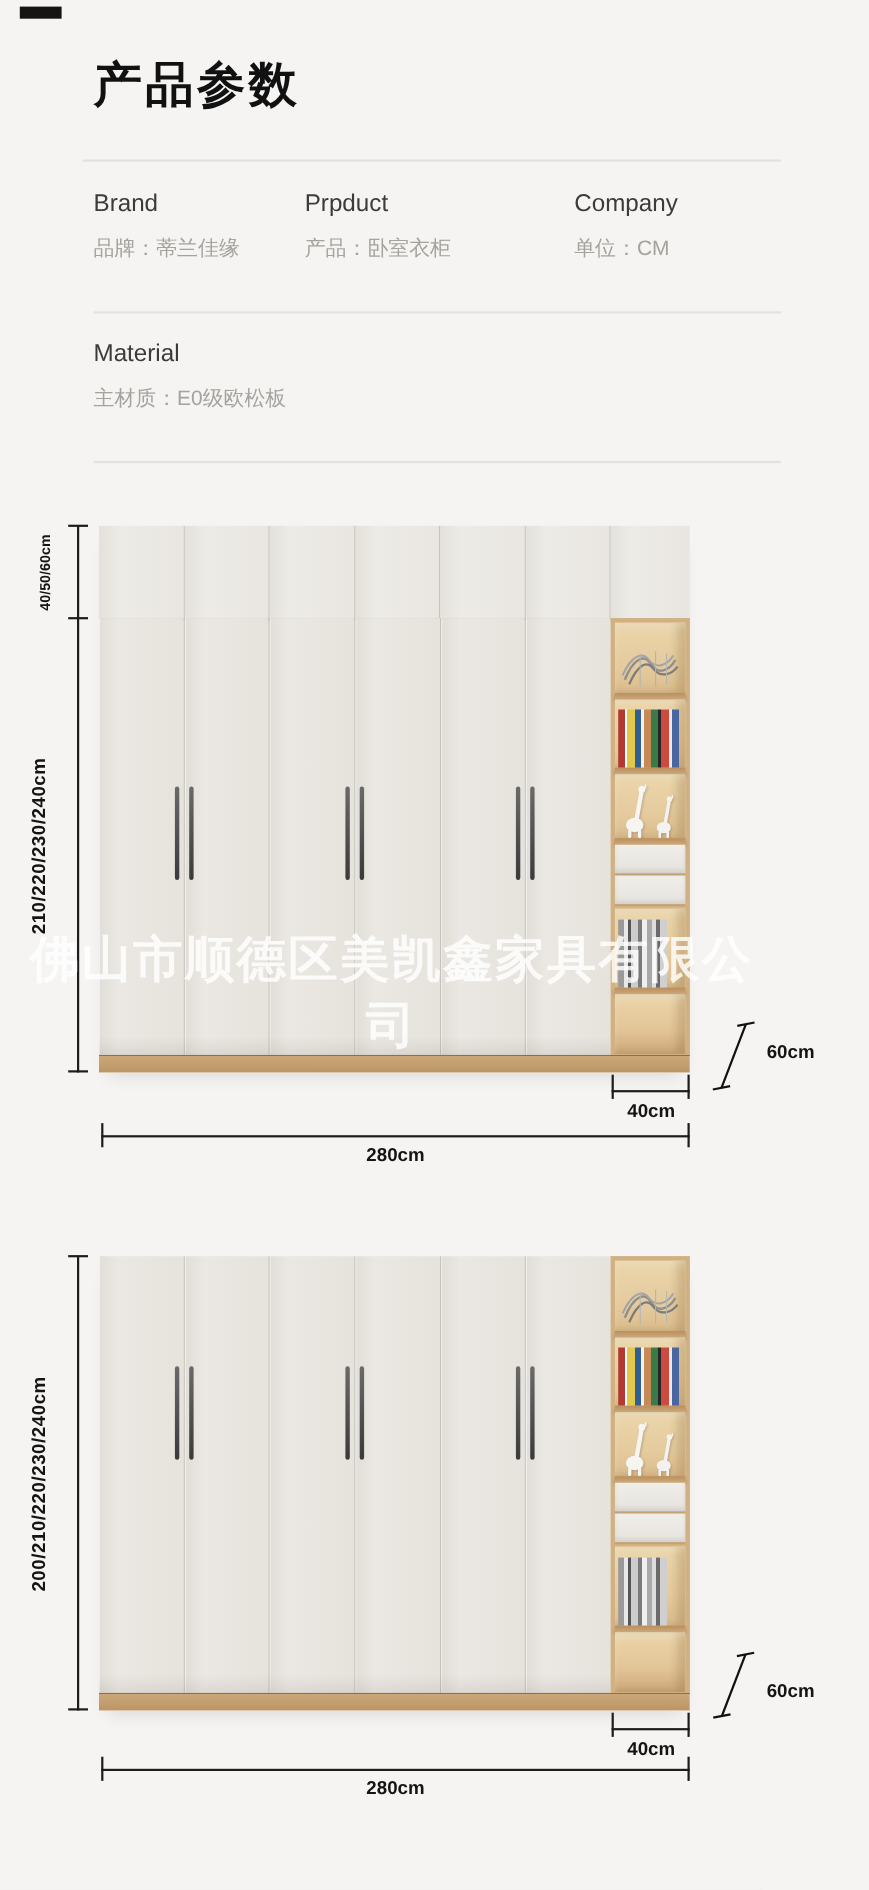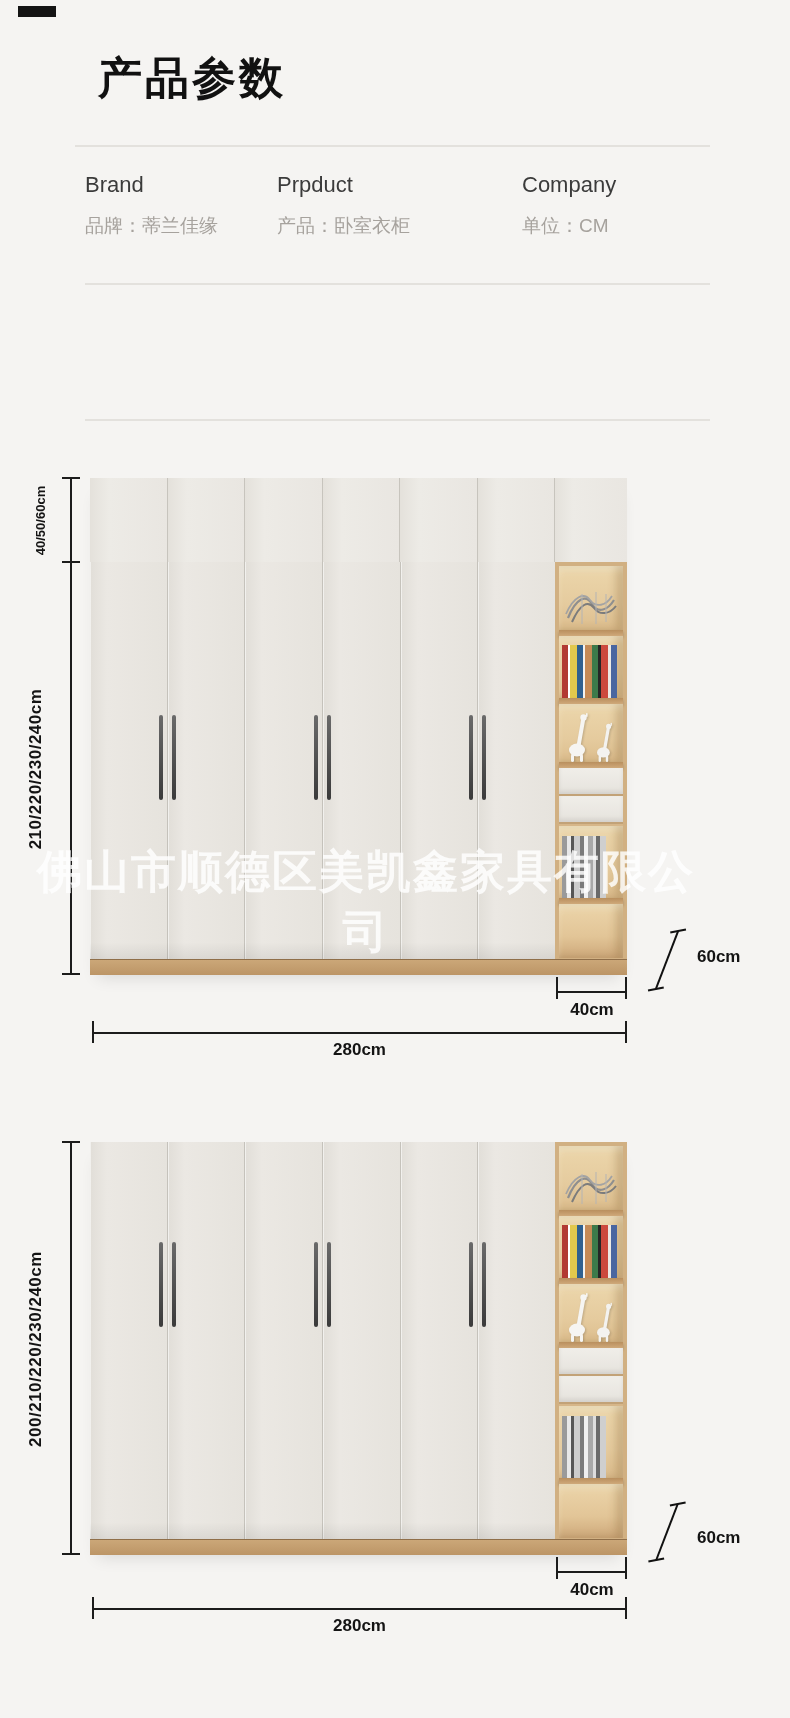--- a/index.html
+++ b/index.html
@@ -1,21 +1,21 @@
 <!DOCTYPE html>
 <html><head>
 <meta charset="utf-8">
 <style>
   html,body{margin:0;padding:0;}
   body{background:#e9e8e6;font-family:"Liberation Sans","DejaVu Sans",sans-serif;}
   .page{position:relative;width:790px;height:1718px;background:#f5f4f2;margin:0 auto;overflow:hidden;}
 
   
   .corner-mark{position:absolute;left:18px;top:6px;width:38px;height:11px;background:#141414;}
-  .title-row{position:absolute;left:85px;top:54px;display:flex;align-items:flex-end;margin-left:13px;}
+  .title-row{position:absolute;left:85px;top:54px;display:flex;align-items:flex-end;}
   .title-zh{font-size:44px;font-weight:800;color:#111;letter-spacing:3px;line-height:1.1;}
   .title-en{font-size:17px;font-weight:600;color:#2b2b2b;letter-spacing:1px;margin-left:12px;padding-bottom:7px;}
   .divider{position:absolute;height:2px;background:#e3e1dd;}
   .d1{left:75px;top:145px;width:635px;}
   .d2{left:85px;top:283px;width:625px;}
   .d3{left:85px;top:419px;width:625px;}
 
   .info-col{position:absolute;top:172px;}
   .c1{left:85px;} .c2{left:277px;} .c3{left:522px;}
   .lab-en{font-size:22px;color:#3b3b3b;font-weight:500;}
@@ -57,21 +57,21 @@
   .dim.v{width:2px;} .dim.h{height:2px;}
   .diag{position:absolute;width:2px;background:#111;transform:rotate(21deg);}
   .diag::before,.diag::after{content:"";position:absolute;left:-7px;width:16px;height:2px;background:#111;transform:rotate(-32deg);}
   .diag::before{top:-1px;} .diag::after{bottom:-1px;}
   .dimlabel{position:absolute;color:#141414;font-size:17px;font-weight:600;white-space:nowrap;}
   .dimlabel.center{text-align:center;}
   .rotwrap{position:absolute;display:flex;align-items:center;justify-content:center;}
   .rot{transform:rotate(-90deg);white-space:nowrap;color:#141414;font-weight:700;}
   .rot.small{font-size:13px;} .rot.big{font-size:17px;letter-spacing:.5px;}
 
-  .watermark{position:absolute;left:10px;top:842px;width:688px;text-align:center;font-size:45px;font-weight:700;letter-spacing:2px;color:rgba(255,255,255,.82);z-index:5;pointer-events:none;padding-left:12px;}
+  .watermark{position:absolute;left:0;top:842px;width:688px;text-align:center;font-size:45px;font-weight:700;letter-spacing:2px;color:rgba(255,255,255,.82);z-index:5;pointer-events:none;padding-left:12px;}
 </style>
 </head>
 <body>
 
 <div class="page">
 
   <div class="corner-mark"></div>
 
   <div class="title-row">
     <div class="title-zh">产品参数</div>
@@ -85,20 +85,24 @@
   <div class="info-col c1">
     <div class="lab-en">Brand</div>
     <div class="lab-zh">品牌：蒂兰佳缘</div>
   </div>
   <div class="info-col c3">
     <div class="lab-en">Company</div>
     <div class="lab-zh">单位：CM</div>
   </div>
   <div class="divider d2"></div>
 
+  <div class="material-block">
+    <div class="lab-en">Material</div>
+    <div class="lab-zh">主材质：E0级欧松板</div>
+  </div>
   <div class="divider d3"></div>
 
   <div class="cabinet cab1">
     <div class="toprow">
       <div class="tsec"></div>
       <div class="tsec"></div>
       <div class="tsec"></div>
       <div class="tsec"></div>
       <div class="tsec"></div>
       <div class="tsec"></div>

